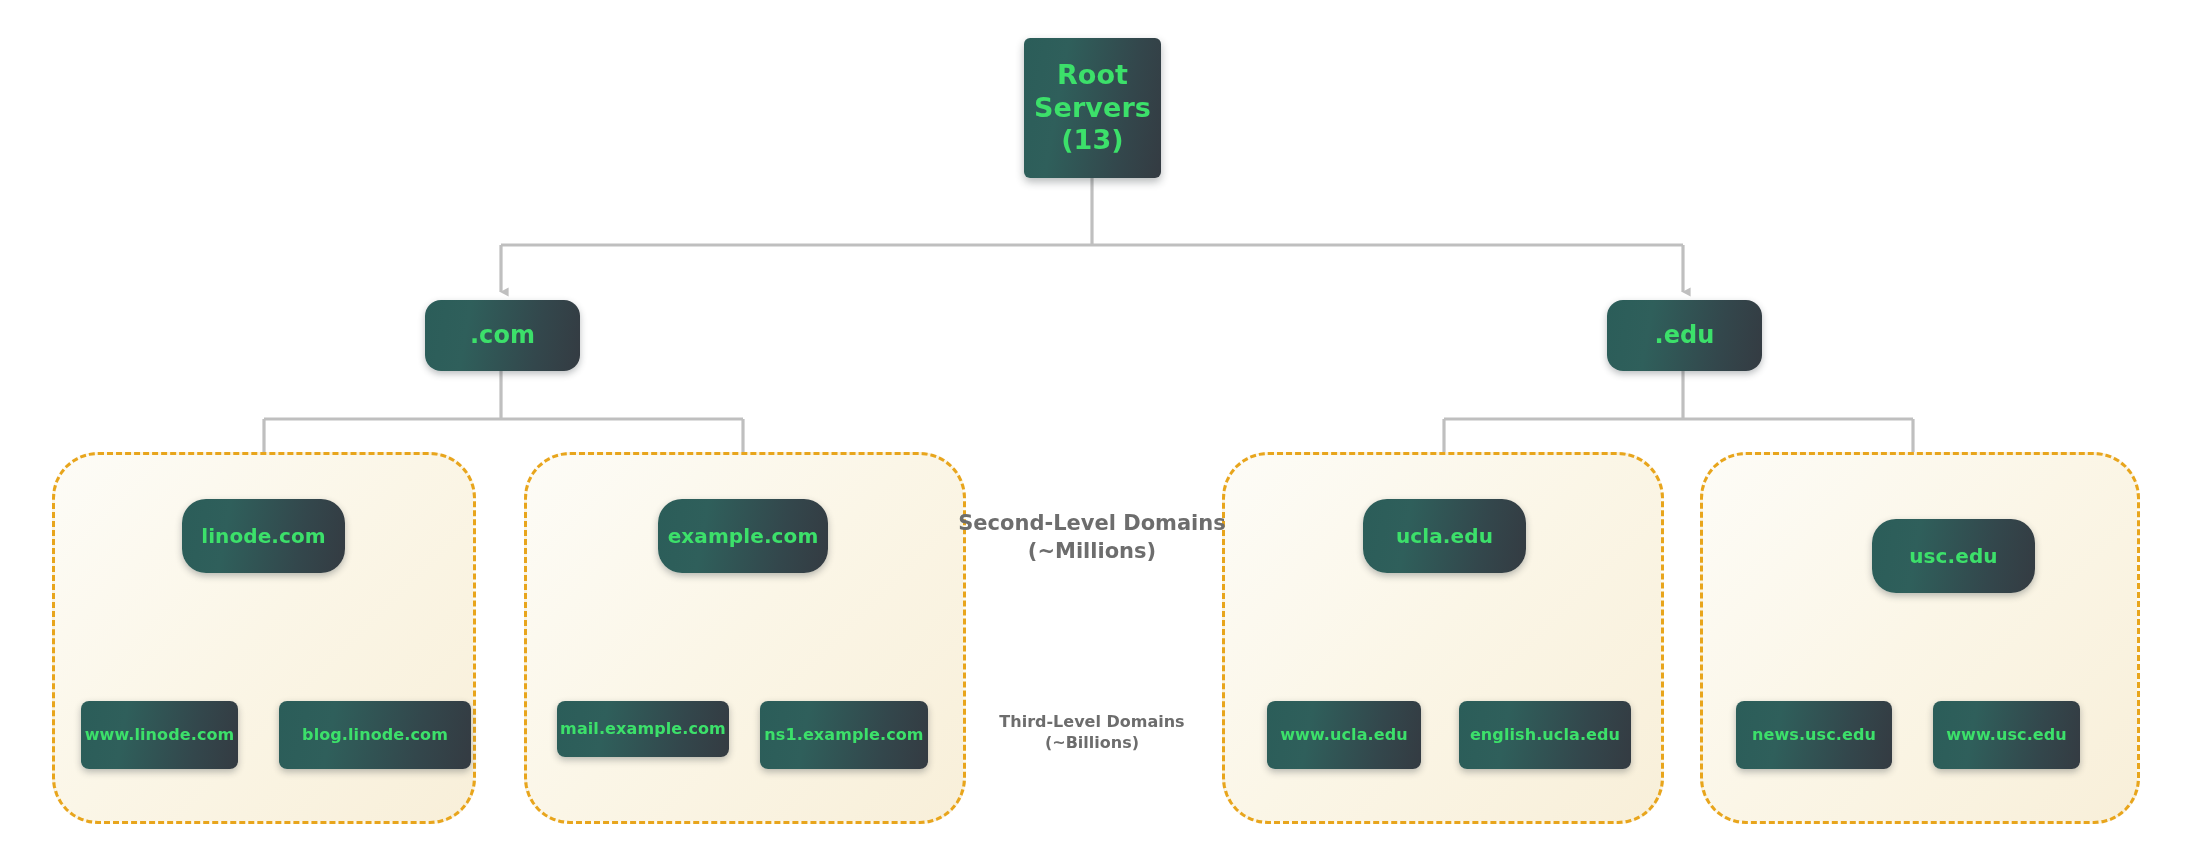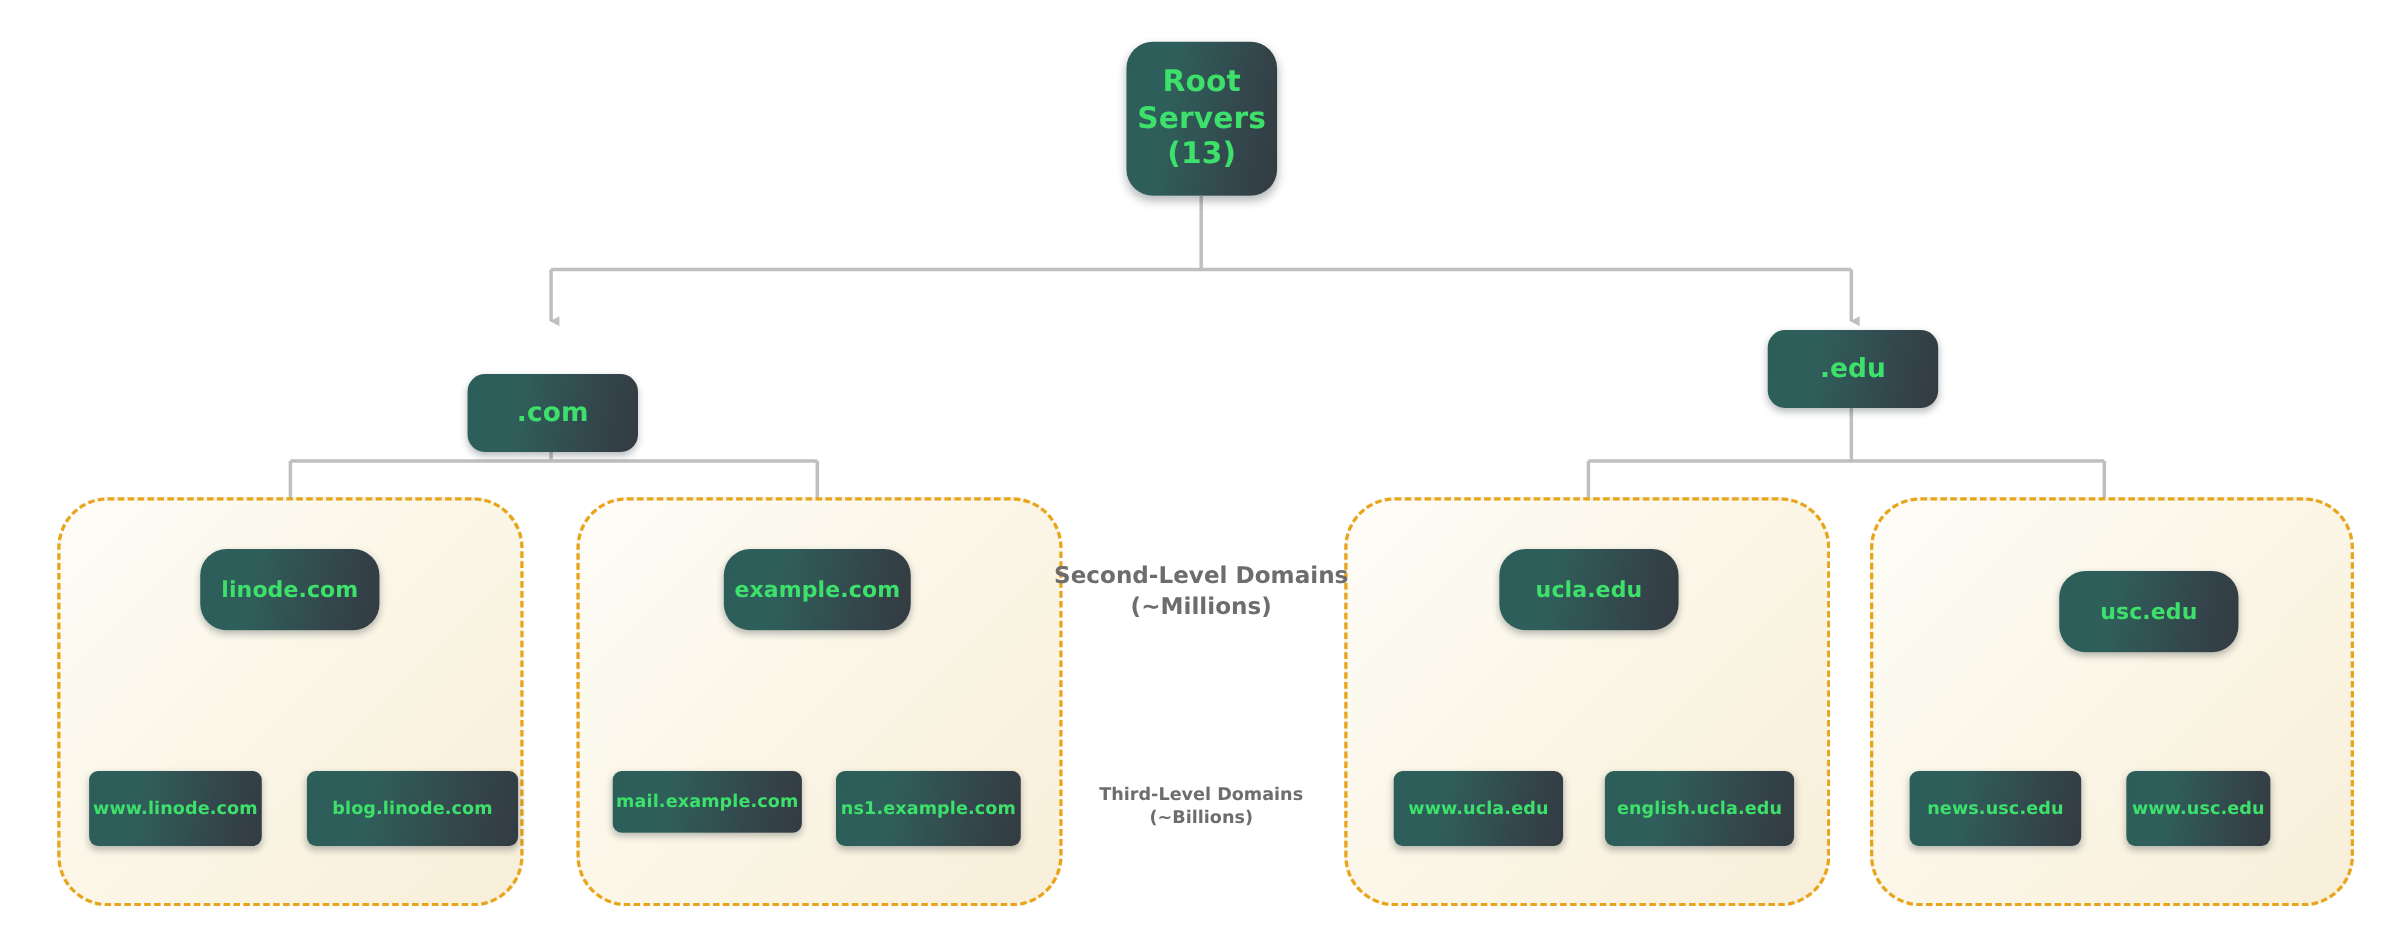--- a/index.html
+++ b/index.html
@@ -44,21 +44,21 @@
     box-sizing: border-box;
     background: linear-gradient(100deg, #2b5d59 0%, #2f5f5b 28%, #33474c 72%, #343b42 100%);
     color: #3ce06a;
     font-weight: bold;
     border-radius: 24px;
     box-shadow: 0 3px 7px rgba(30, 40, 45, 0.30);
     line-height: 1.22;
     letter-spacing: 0.1px;
   }
   .node.root {
-    border-radius: 24px;
+    border-radius: 6px;
     font-size: 27px;
     box-shadow: 0 4px 9px rgba(30, 40, 45, 0.32);
   }
   .node.tld {
     font-size: 24px;
     border-radius: 16px;
   }
   .node.sld {
     font-size: 20px;
   }
@@ -135,21 +135,21 @@
   <div class="zone" style="left:1700px; top:452px; width:440px; height:372px;"></div>
 
   <div class="node root" style="left:1024px; top:38px; width:137px; height:140px;">
     <div>
       <span>Root</span><br>
       <span>Servers</span><br>
       <span>(13)</span>
     </div>
   </div>
 
-  <div class="node tld" style="left:425px; top:300px; width:155px; height:71px;margin-top:40px;">
+  <div class="node tld" style="left:425px; top:300px; width:155px; height:71px;">
     <span>.com</span>
   </div>
   <div class="node tld" style="left:1607px; top:300px; width:155px; height:71px;">
     <span>.edu</span>
   </div>
 
   <div class="caption lvl2" style="left:900px; top:510px; width:384px;">
     <span>Second-Level Domains</span>
     <span class="sub">(~Millions)</span>
   </div>
@@ -188,17 +188,17 @@
   <div class="node leaf" style="left:1267px; top:701px; width:154px; height:68px;">
     <span>www.ucla.edu</span>
   </div>
   <div class="node leaf" style="left:1459px; top:701px; width:172px; height:68px;">
     <span>english.ucla.edu</span>
   </div>
 
   <div class="node leaf" style="left:1736px; top:701px; width:156px; height:68px;">
     <span>news.usc.edu</span>
   </div>
-  <div class="node leaf" style="left:1933px; top:701px; width:131px; height:68px;align-items:center;">
+  <div class="node leaf" style="left:1933px; top:701px; width:147px; height:68px;align-items:center;">
     <span>www.usc.edu</span>
   </div>
 
 </div>
 
 </body></html>

